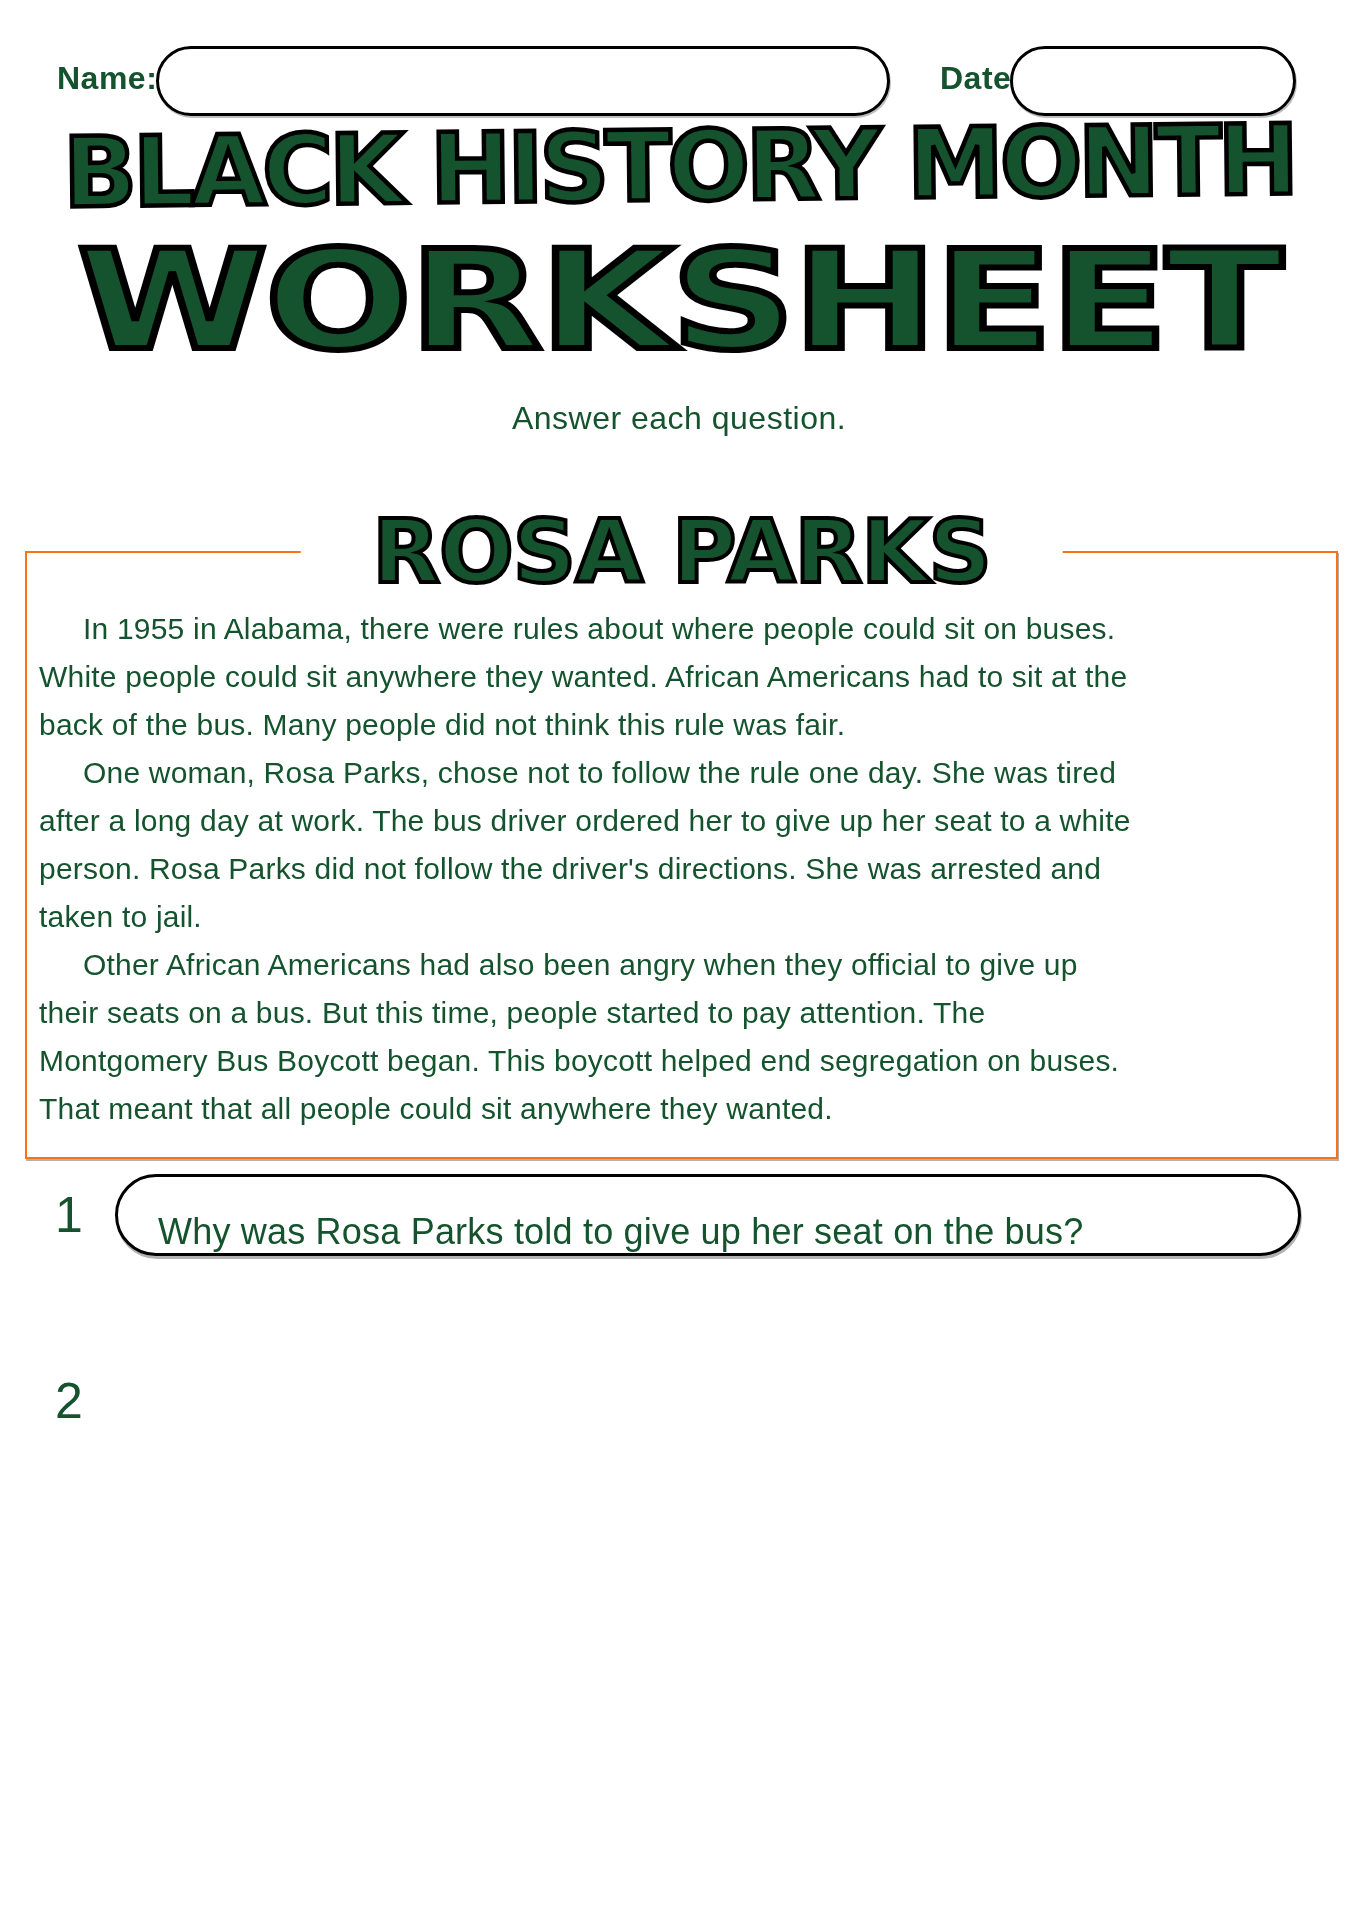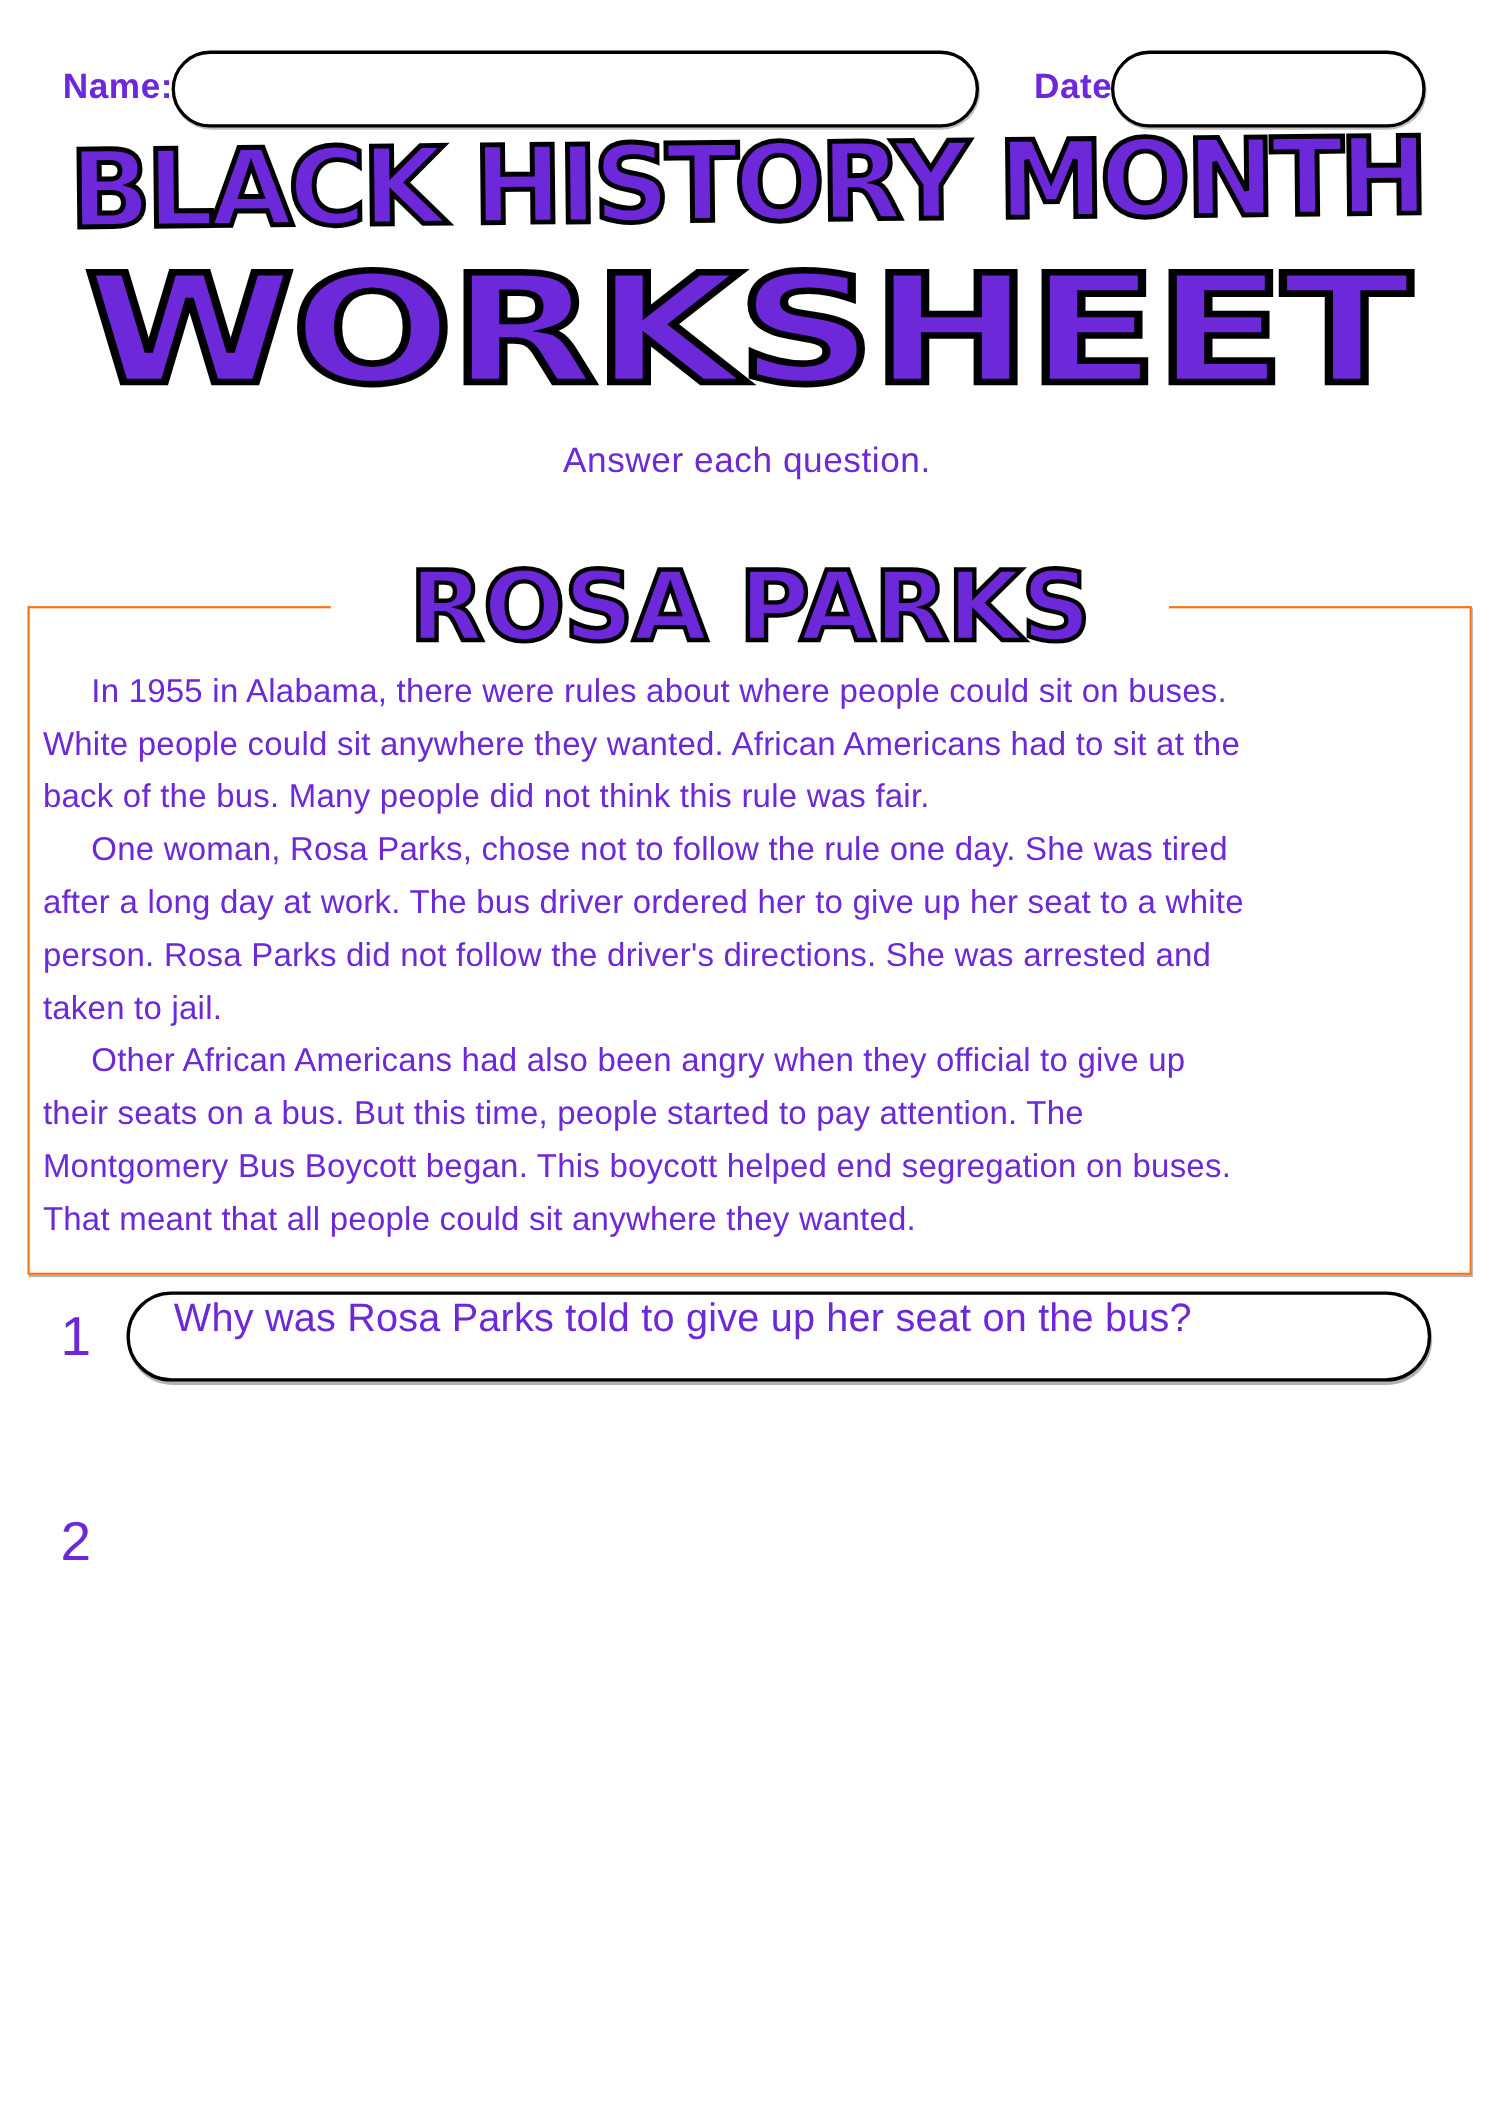--- a/index.html
+++ b/index.html
@@ -2,21 +2,21 @@
 <html><head>
 <meta charset="utf-8">
 <title>Black History Month Worksheet</title>
 <style>
   html, body { margin: 0; padding: 0; background: #ffffff; }
   .page {
     position: relative;
     width: 1358px;
     height: 1520px;
     background: #ffffff;
-    color: #6d28d9;
+    color: #14532d;
     font-family: "Liberation Sans", sans-serif;
     overflow: hidden;
     border-radius: 32px;
   }
 
   
   .hdr-label {
     position: absolute;
     top: 60px;
     font-size: 32px;
@@ -151,21 +151,21 @@
     left: 115px;
     right: 57px;
     top: 0;
     height: 82px;
     border: 3px solid #000;
     border-radius: 41px;
     box-sizing: border-box;
     background: #fff;
     box-shadow: 1px 3px 0 rgba(0,0,0,0.3);
     display: flex;
-    align-items: flex-start;
+    align-items: flex-end;
     padding: 0 40px;
   }
   .q-text {
     font-size: 36px;
     letter-spacing: 0.2px;
     white-space: nowrap;
   }
 </style>
 </head>
 <body>

